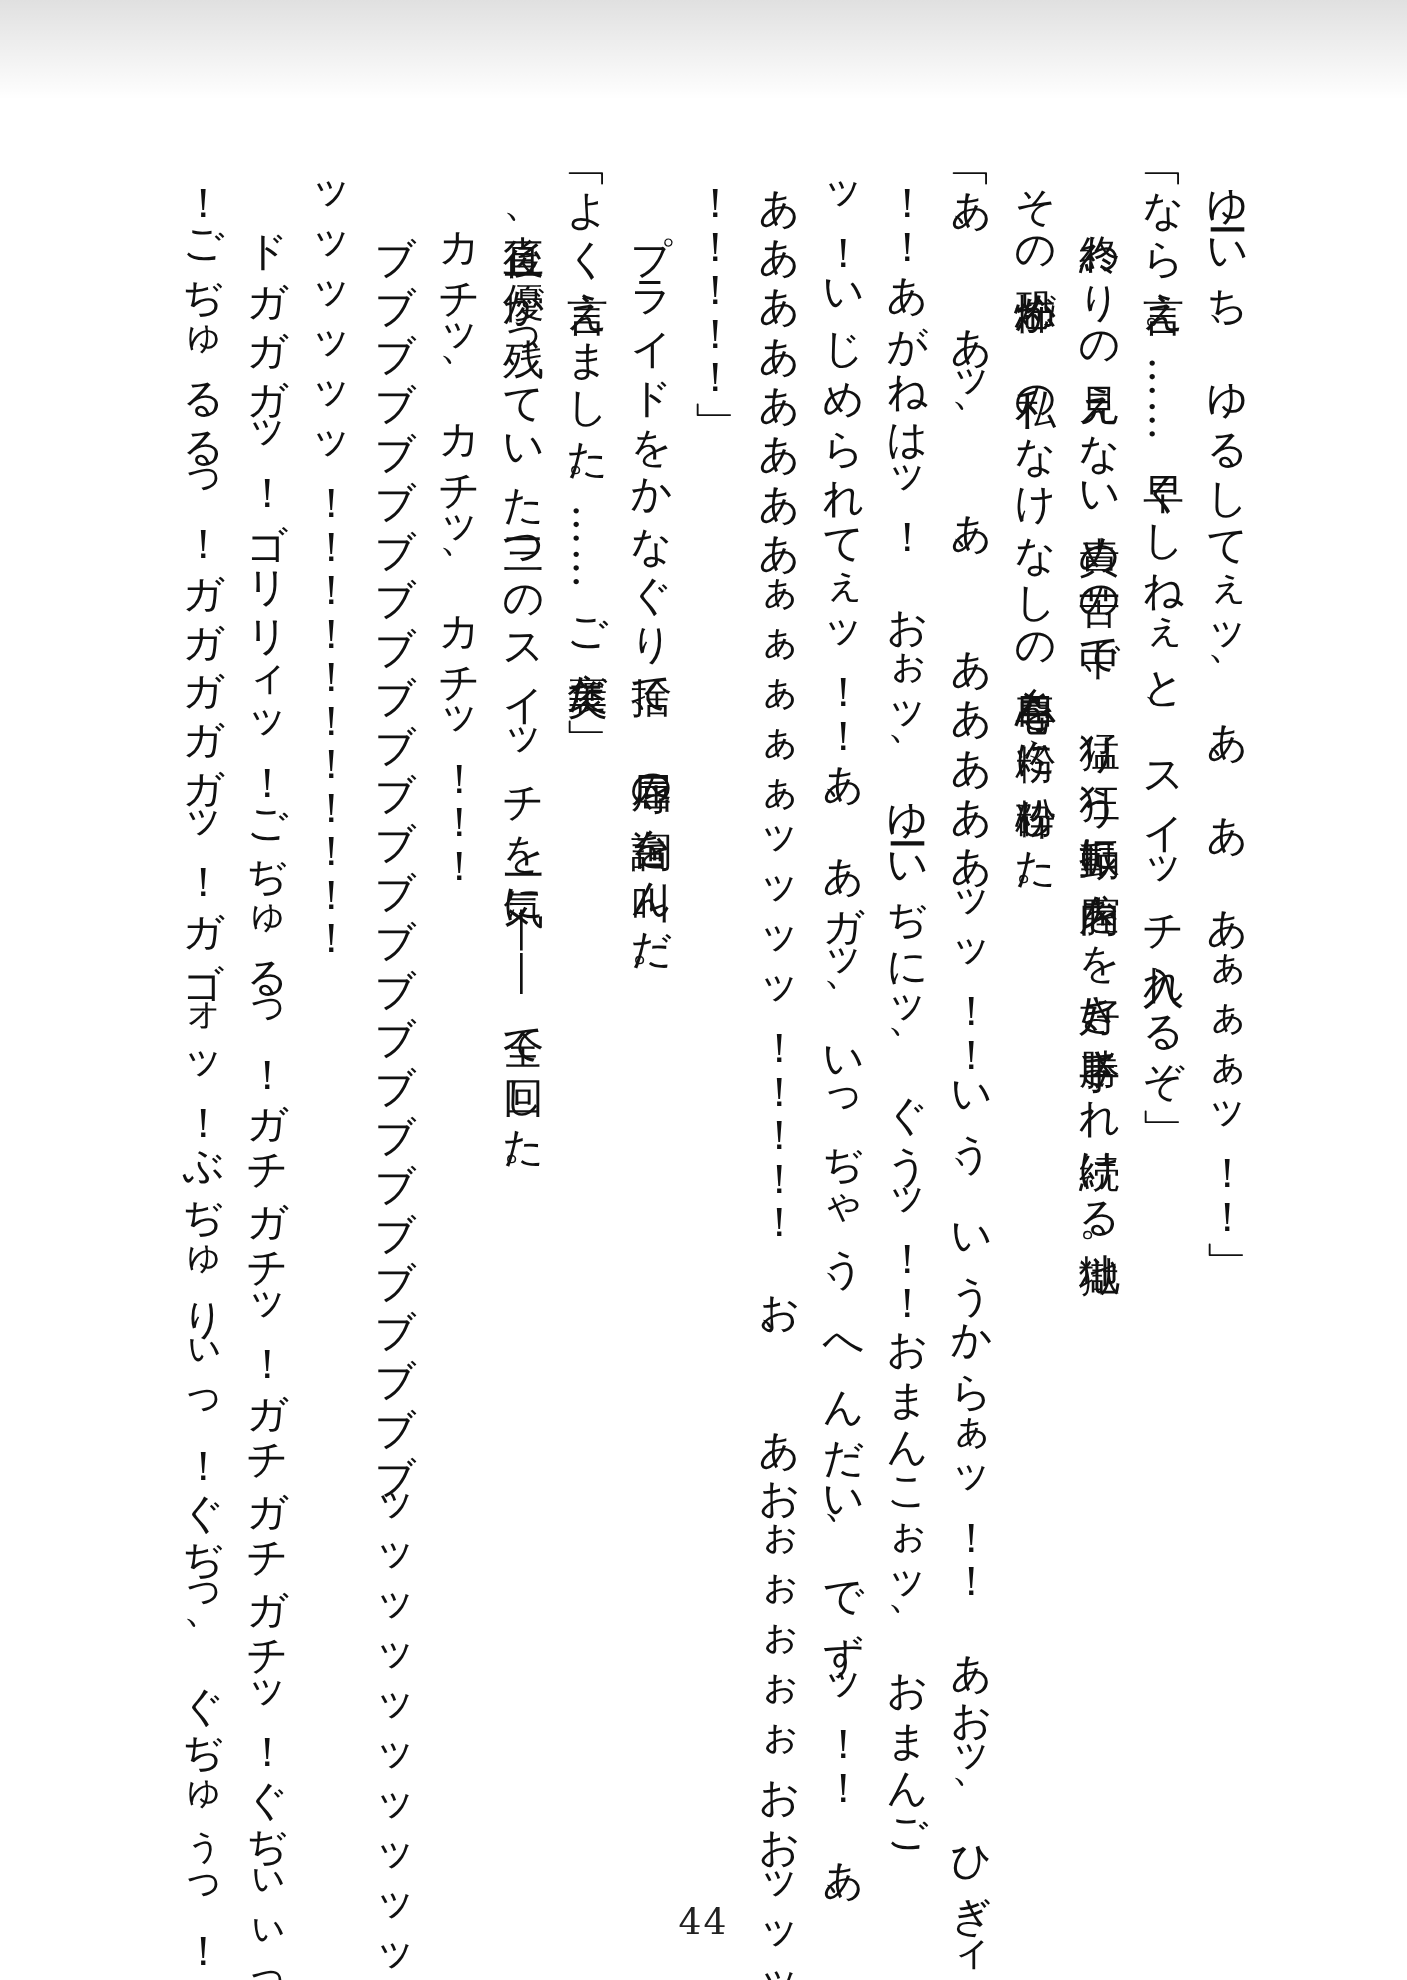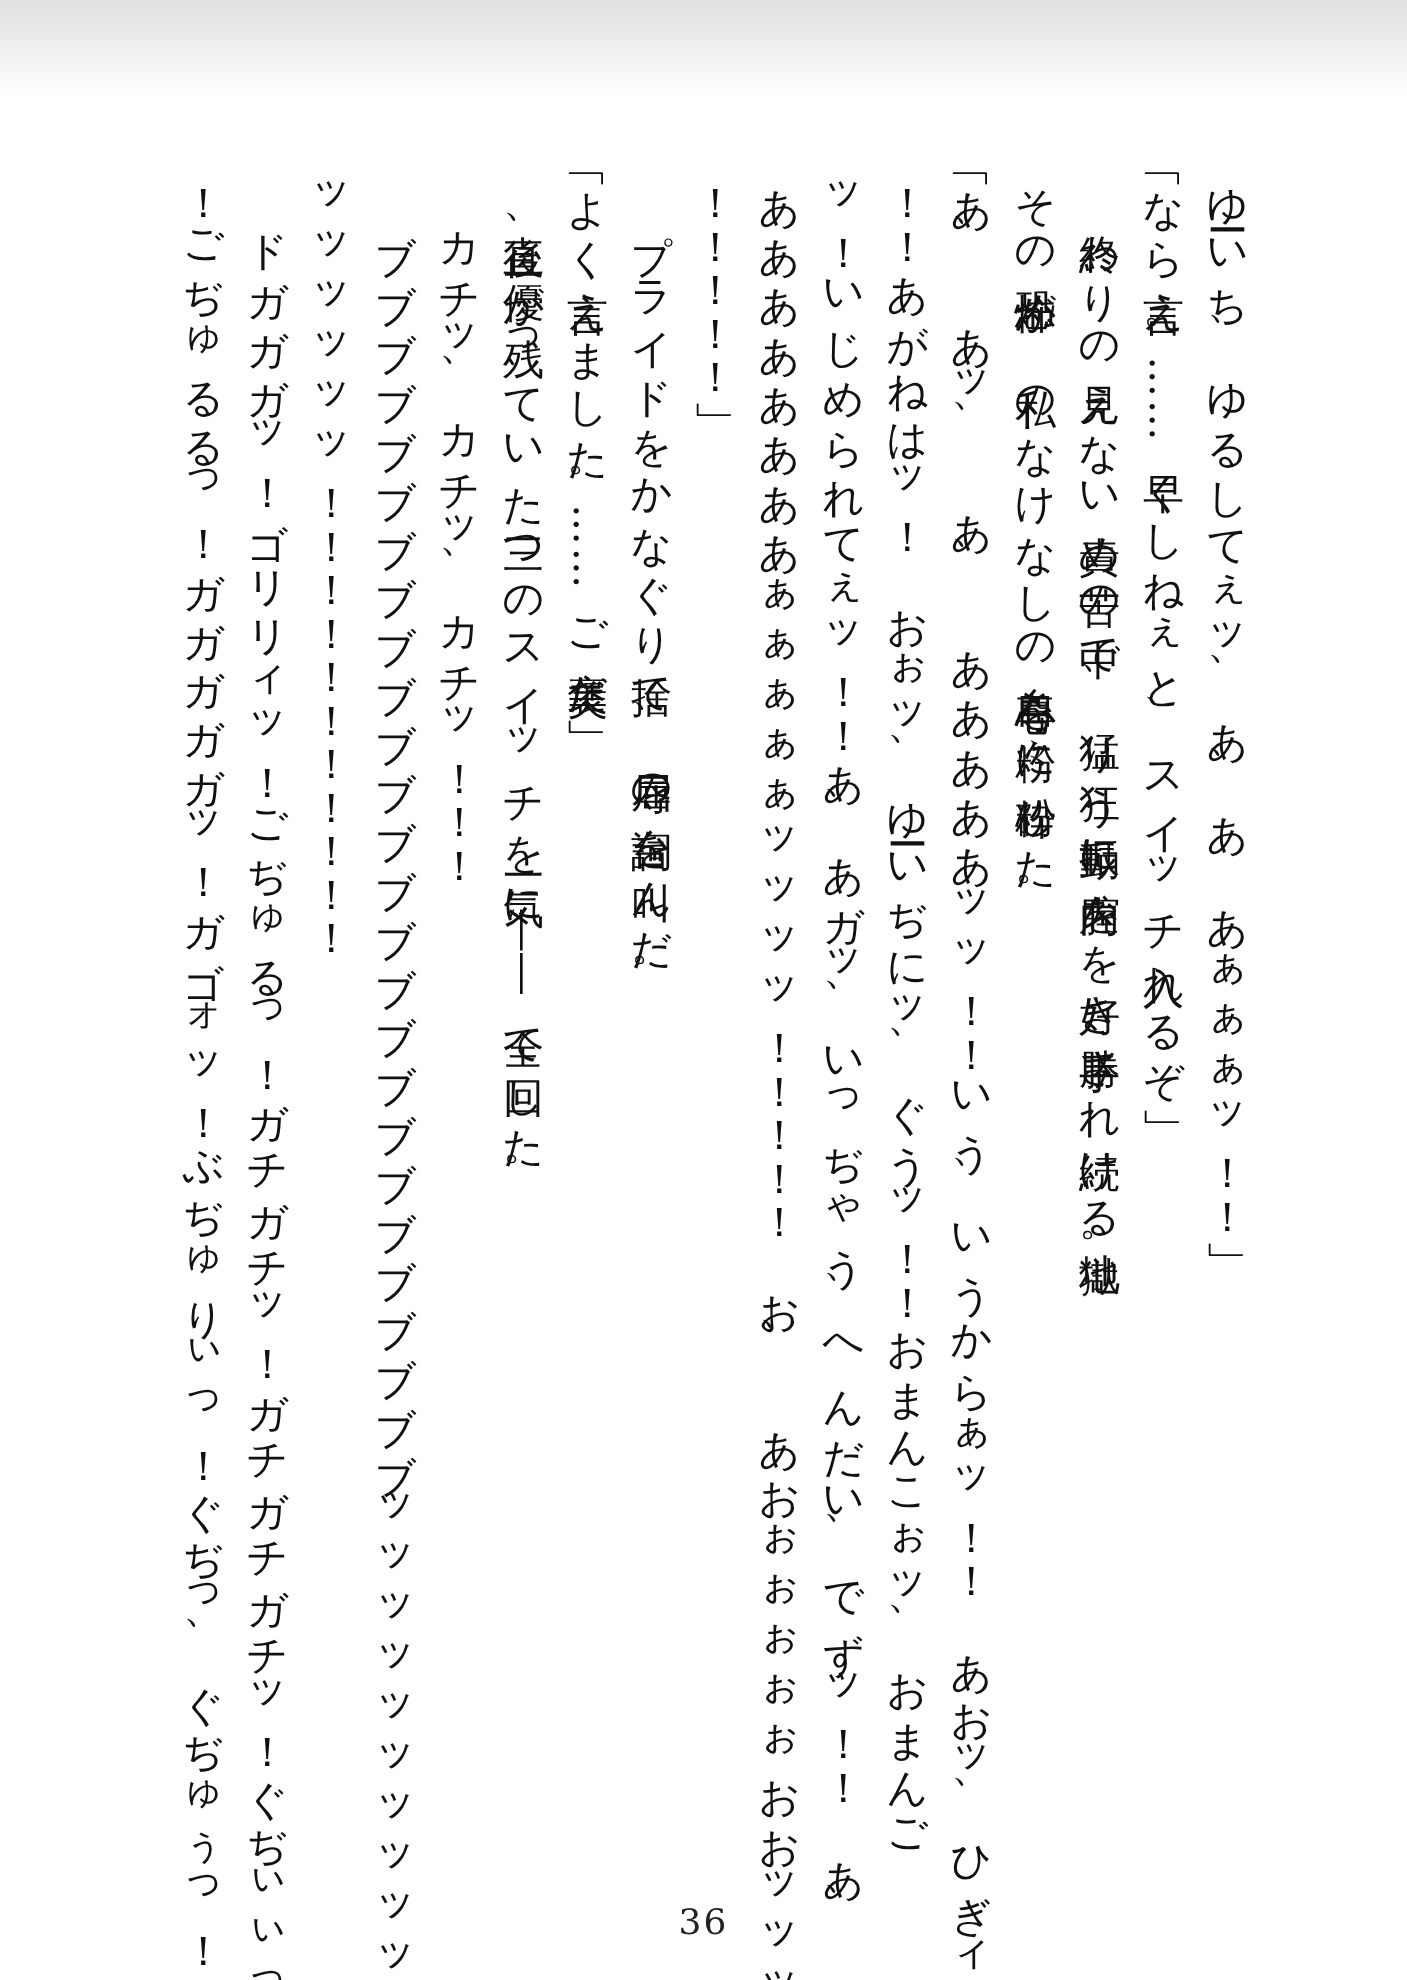--- a/index.html
+++ b/index.html
@@ -69,14 +69,14 @@
       <p class="column" style="left: 684px;">！！！！！」</p>
       <p class="column" style="left: 620px;">　プライドをかなぐり捨て、屈辱の台詞を叫んだ。</p>
       <p class="column" style="left: 556px;">「よく言えました。……ご褒美だ」</p>
       <p class="column" style="left: 492px;">　直後、優一が残っていた三つのスイッチを一気に――全て回した。</p>
       <p class="column" style="left: 428px;">　カチッ、カチッ、カチッ！！！</p>
       <p class="column" style="left: 364px;">　ブブブブブブブブブブブブブブブブブブブブブブブブブブッッッッッッッッッッッ</p>
       <p class="column" style="left: 300px;">ッッッッッッ！！！！！！！！！！！</p>
       <p class="column" style="left: 236px;">　ドガガガッ！ゴリリィッ！ごぢゅるっ！ガチガチッ！ガチガチガチッ！ぐぢぃぃっ</p>
       <p class="column" style="left: 172px;">！ごぢゅるるっ！ガガガガガッ！ガゴォッ！ぶぢゅりぃっ！ぐぢっ、ぐぢゅぅっ！</p>
     </div>
-  <div class="page-number">36</div>
+  <div class="page-number">44</div>
 </div>
 
 </body></html>

